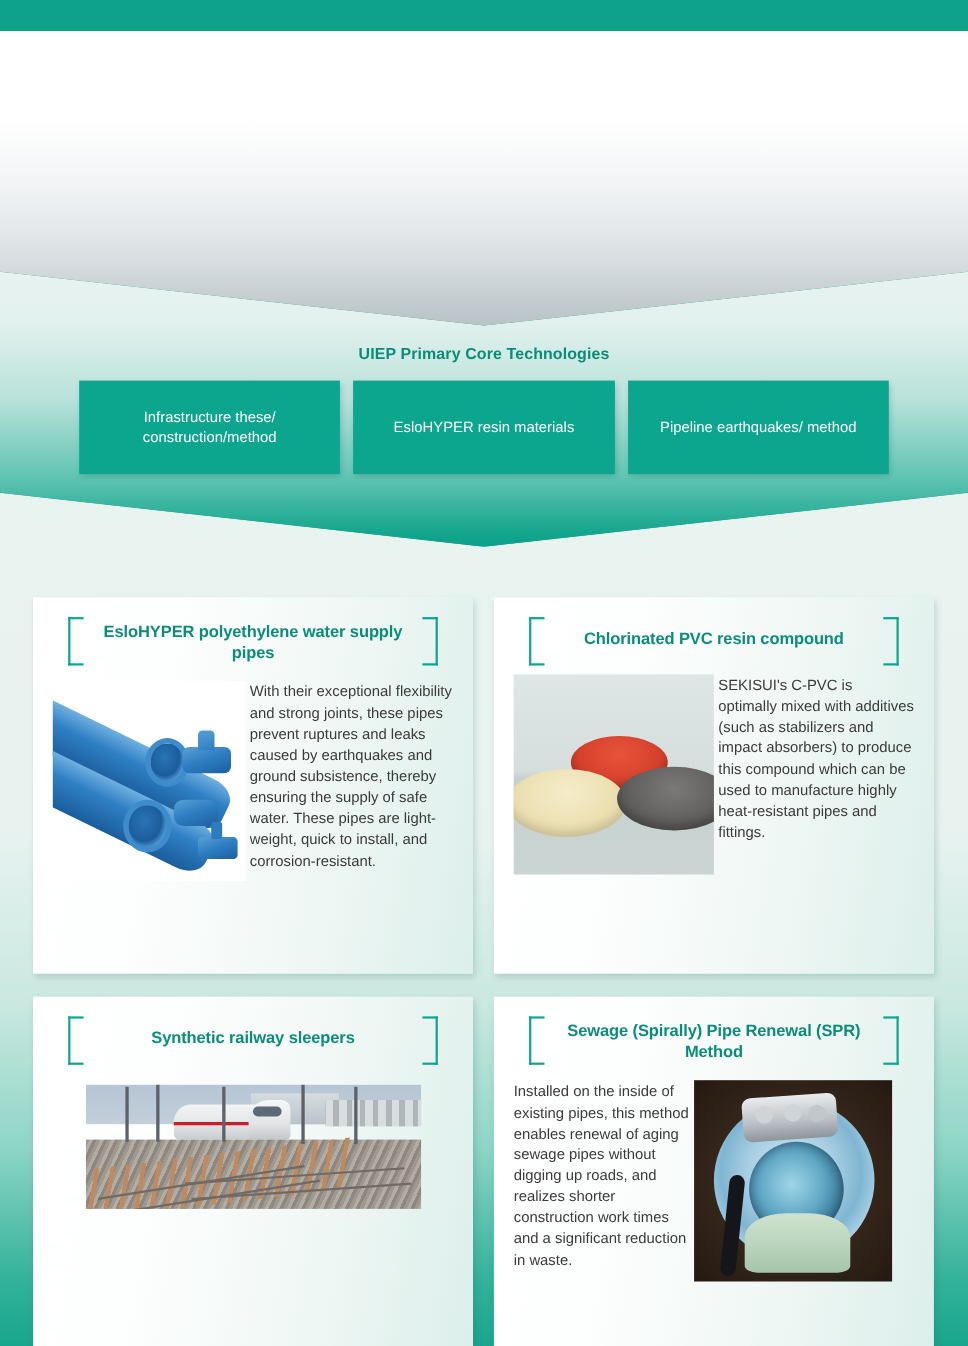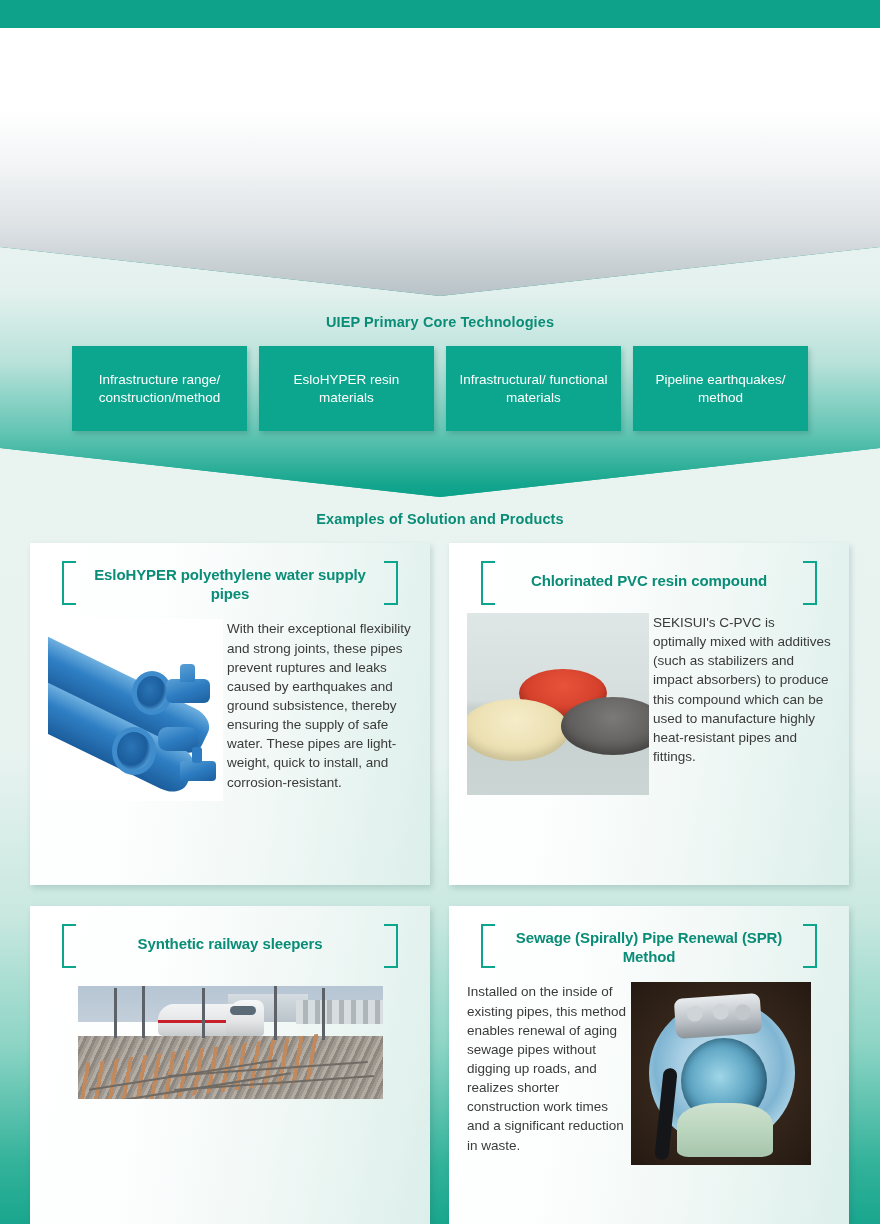--- a/index.html
+++ b/index.html
@@ -251,34 +251,30 @@
     </div>
     <div class="need-box">
       <span>Aging infrastructure</span>
     </div>
   </div>
 
   <div class="sec2-head">UIEP Primary Core Technologies</div>
 
   <div class="tech-row">
     <div class="tech-box">
-      <span>Infrastructure range/ construction/method</span>
+      <span>Infrastructure these/ construction/method</span>
     </div>
     <div class="tech-box">
       <span>EsloHYPER resin materials</span>
     </div>
     <div class="tech-box">
-      <span>Infrastructural/ functional materials</span>
-    </div>
-    <div class="tech-box">
       <span>Pipeline earthquakes/ method</span>
     </div>
   </div>
 
-  <div class="sec3-head">Examples of Solution and Products</div>
 
   <div class="cards">
 
     <div class="card card-a">
       <div class="card-title-wrap">
         <span class="brk brk-l"></span>
         <div class="card-title">EsloHYPER polyethylene water supply pipes</div>
         <span class="brk brk-r"></span>
       </div>
       <div class="card-body">

